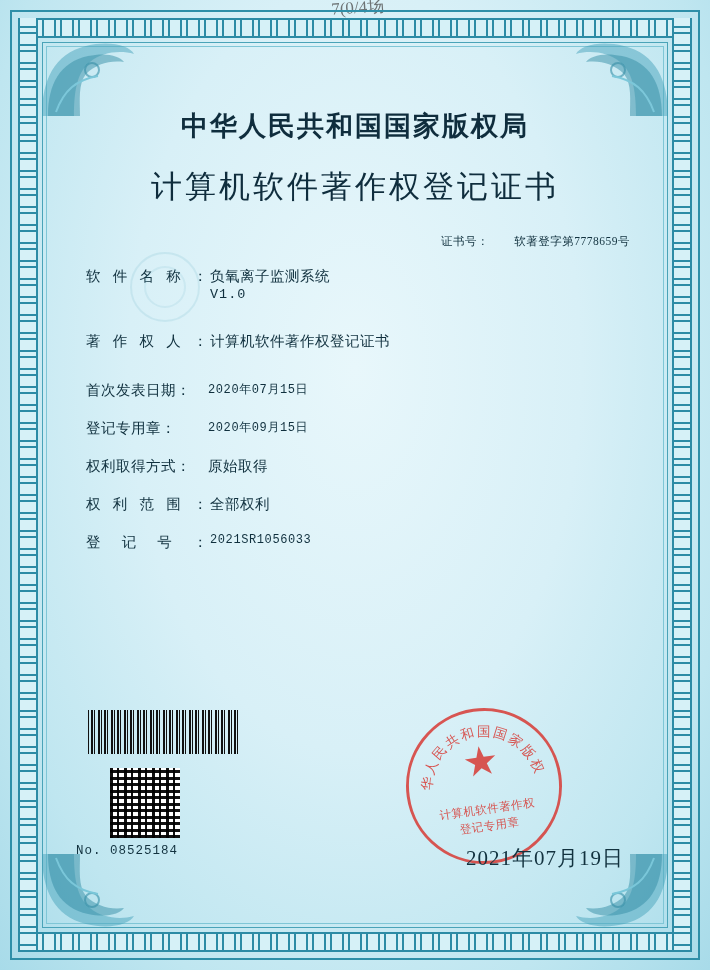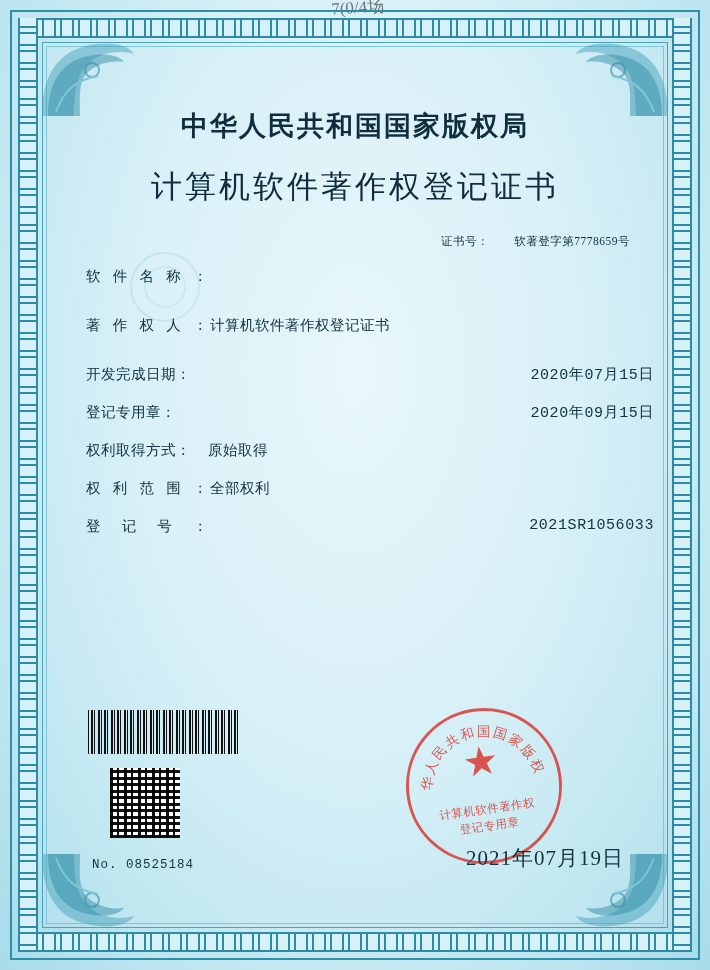--- a/index.html
+++ b/index.html
@@ -146,23 +146,22 @@
   }
   .field-value .line2 {
     display: block;
     font-family: "Liberation Mono", monospace;
     font-size: 13.5px;
     letter-spacing: 1px;
     margin-top: 1px;
   }
   .mono {
     font-family: "Liberation Mono", monospace;
-    font-size: 15px;
+    font-size: 12px;
     letter-spacing: 0.6px;
-    text-align: right;
   }
 
   .field-gap { margin-top: 30px; }
 
   .paragraph {
     margin-top: 30px;
     padding: 0 26px 0 34px;
     font-size: 14.5px;
     line-height: 2.0;
     color: #10303e;
@@ -234,25 +233,25 @@
     text-align: center;
     color: #d8342e;
     font-size: 11.5px;
     line-height: 1.45;
     letter-spacing: 0.5px;
   }
 
   
   .footer {
     position: absolute;
-    left: 36px; right: 30px;
+    left: 20px; right: 30px;
     bottom: 42px;
     display: flex;
     justify-content: space-between;
-    align-items: flex-end;
+    align-items: flex-start;
     font-size: 13px;
     color: #12323f;
   }
   .footer-no {
     font-family: "Liberation Mono", monospace;
     letter-spacing: 1px;
     font-size: 12.5px;
   }
   .footer-date {
     font-size: 21px;
@@ -346,35 +345,39 @@
     <div class="fields">
 
       <div class="field-row">
         <div class="field-label spaced">
           <span>软</span>
           <span>件</span>
           <span>名</span>
           <span>称</span>
           <span>：</span>
         </div>
+        <div class="field-value">
+          <span>负氧离子监测系统</span>
+          <span class="line2">V1.0</span>
+        </div>
       </div>
 
       <div class="field-row field-gap">
         <div class="field-label spaced">
           <span>著</span>
           <span>作</span>
           <span>权</span>
           <span>人</span>
           <span>：</span>
         </div>
         <div class="field-value">计算机软件著作权登记证书</div>
       </div>
 
       <div class="field-row field-gap">
-        <div class="field-label">开发完成日期：</div>
+        <div class="field-label">首次发表日期：</div>
         <div class="field-value mono">2020年07月15日</div>
       </div>
 
       <div class="field-row">
         <div class="field-label">登记专用章：</div>
         <div class="field-value mono">2020年09月15日</div>
       </div>
 
       <div class="field-row">
         <div class="field-label">权利取得方式：</div>

